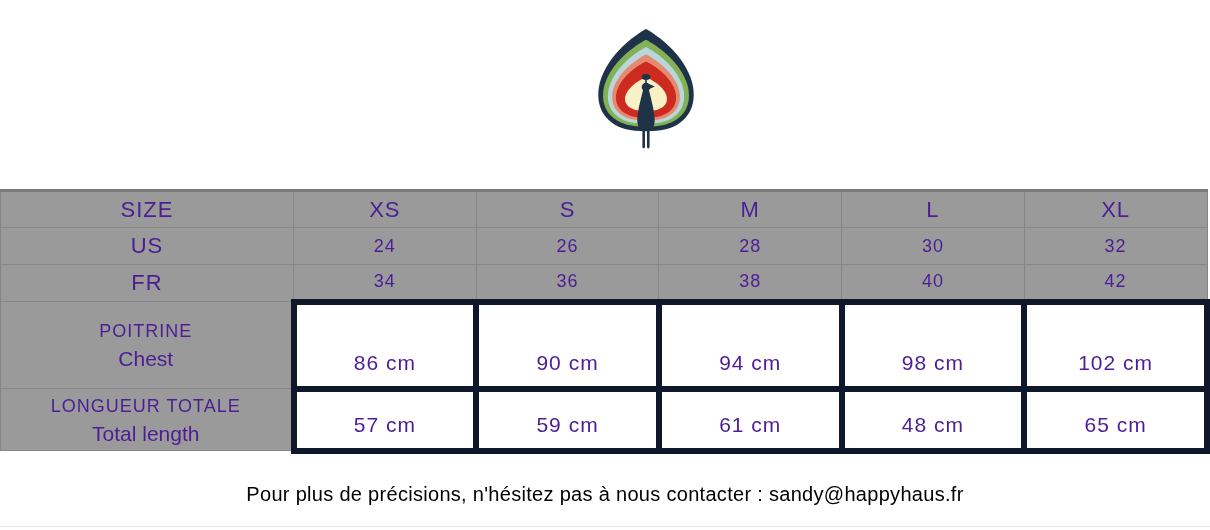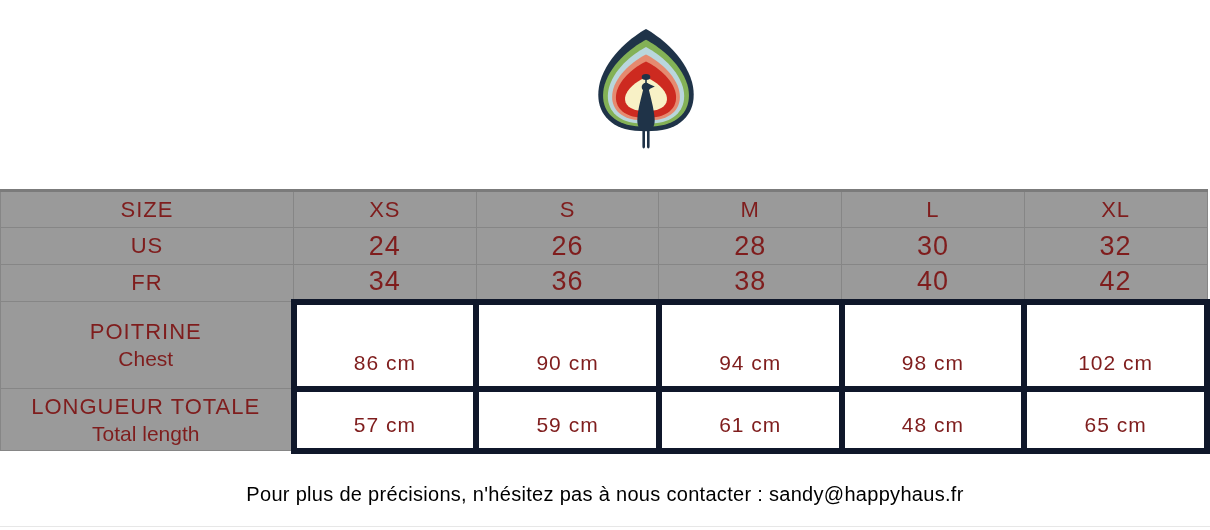--- a/index.html
+++ b/index.html
@@ -9,32 +9,32 @@
   }
   .logo-wrap{position:absolute;left:592px;top:26px;width:108px;height:126px;}
   .logo-wrap svg{display:block;width:108px;height:126px;}
 
   table.size-chart{
     position:absolute;left:0;top:189px;width:1210px;
     border-collapse:collapse;table-layout:fixed;
     border-top:3px solid #7b7b7b;
   }
   col.label-col{width:293px;}
-  th,td{padding:0;text-align:center;font-weight:normal;color:#7f1d1d;}
+  th,td{padding:0;text-align:center;font-weight:normal;color:#4c1d95;}
   td.g,th.g{background:#9a9a9a;border:1px solid #868686;}
   td.w{background:#ffffff;border:6px solid #0f172a;}
   tr.r-head{height:37px;}
   tr.r-num{height:37px;}
   tr.r-chest{height:87px;}
   tr.r-len{height:62px;margin-top:37px;}
   .caps{font-size:22px;letter-spacing:1px;}
-  .num{font-size:27px;letter-spacing:1px;}
+  .num{font-size:18px;letter-spacing:1px;}
   td.val{vertical-align:bottom;padding-bottom:11px;font-size:21px;letter-spacing:1px;}
   .lab2{line-height:27px;}
-  .lab2 .l1{font-size:22px;letter-spacing:1px;}
+  .lab2 .l1{font-size:18px;letter-spacing:1px;}
   .lab2 .l2{font-size:21px;}
 
   .footer{
     position:absolute;left:0;top:459px;width:1210px;height:78px;
     box-sizing:border-box;padding-top:21px;text-align:center;
     font-size:20px;line-height:28px;color:#000000;letter-spacing:0.3px;
   }
   .bottom-hairline{
     position:absolute;left:0;top:526px;width:1210px;height:0;
     border-top:1px solid #e7e7e7;

